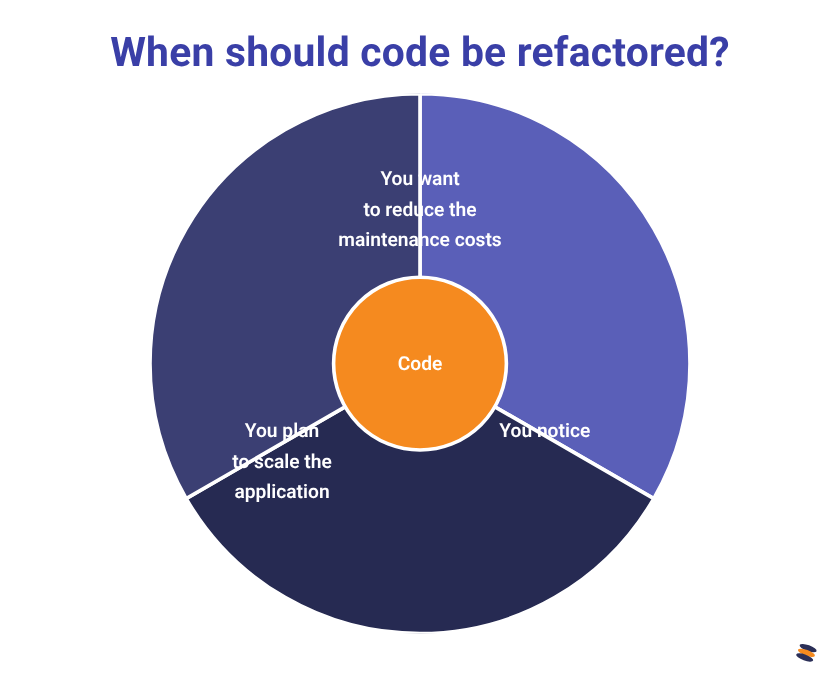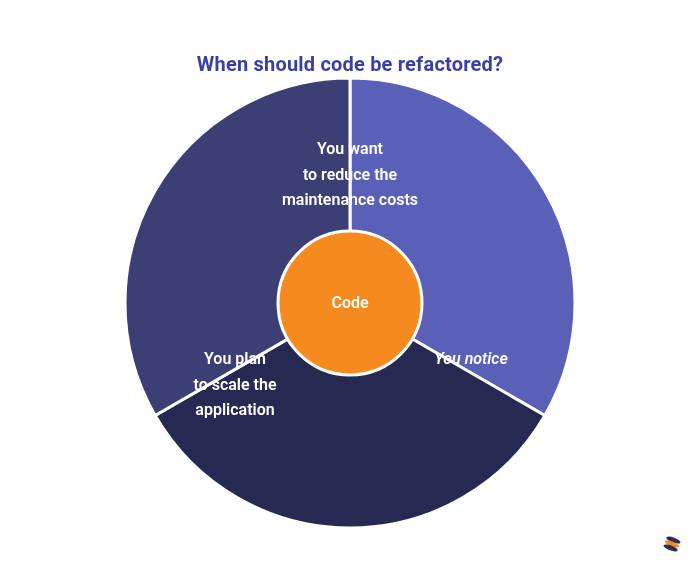--- a/index.html
+++ b/index.html
@@ -11,25 +11,24 @@
     font-family: -apple-system, BlinkMacSystemFont, "Segoe UI", Roboto, "Helvetica Neue", Arial, sans-serif;
     position: relative;
     overflow: hidden;
   }
   .title {
     position: absolute;
     top: 24px;
     left: 0;
     right: 0;
     text-align: center;
-    font-size: 20px;
+    font-size: 34px;
     font-weight: 700;
     color: #3a3fa7;
     letter-spacing: 0.2px;
-    margin-top: 28px;
   }
   .chart-wrap {
     position: absolute;
     top: 78px;
     left: 0;
     right: 0;
     display: flex;
     justify-content: center;
   }
   .pie {
@@ -45,21 +44,21 @@
     color: #ffffff;
     font-size: 16px;
     font-weight: 600;
     line-height: 1.6;
     text-align: center;
     width: 180px;
     pointer-events: none;
   }
   .slice-label.top { top: 58px; left: 135px; }
   .slice-label.left { top: 268px; left: 20px; }
-  .slice-label.right { top: 268px; left: 256px; font-style: italic; }
+  .slice-label.right { top: 268px; left: 239px; }
   .center-label {
     position: absolute;
     top: 0; left: 0; right: 0; bottom: 0;
     display: flex;
     flex-direction: column;
     align-items: center;
     justify-content: center;
     color: #ffffff;
     font-size: 16px;
     font-weight: 600;

